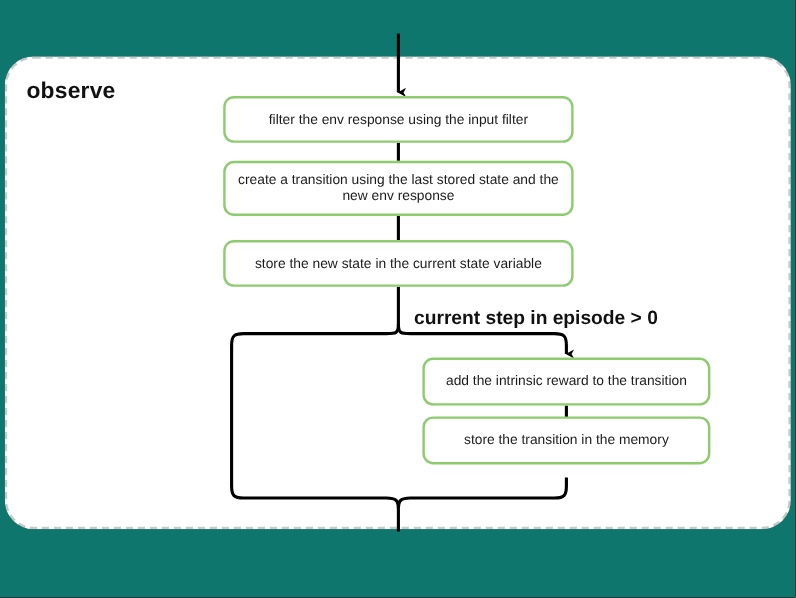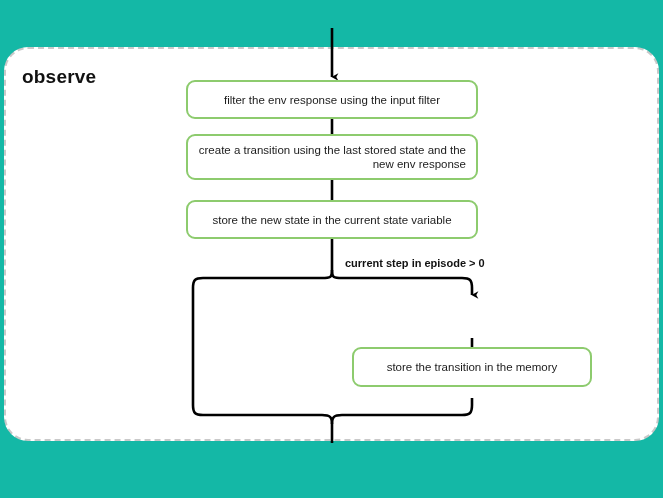--- a/index.html
+++ b/index.html
@@ -4,21 +4,21 @@
 <style>
   html, body {
     margin: 0;
     padding: 0;
     background: #000000;
   }
   #stage {
     position: relative;
     width: 663px;
     height: 498px;
-    background: #14b8a6;
+    background: #0f766e;
     overflow: hidden;
     font-family: "Liberation Sans", sans-serif;
   }
   
   #panel {
     position: absolute;
     left: 4px;
     top: 47px;
     width: 655px;
     height: 394px;
@@ -49,38 +49,38 @@
   
   .node {
     position: absolute;
     box-sizing: border-box;
     background: #ffffff;
     border: 2px solid #8dcb6e;
     border-radius: 9px;
     display: flex;
     align-items: center;
     justify-content: center;
-    text-align: right;
+    text-align: center;
     color: #1b1b1b;
     font-size: 11.5px;
     line-height: 14px;
     padding: 2px 10px;
   }
   .node span { display: block; }
   #node-filter       { left: 186px; top: 80px;  width: 292px; height: 39px; }
   #node-transition   { left: 186px; top: 134px; width: 292px; height: 46px; }
   #node-store-state  { left: 186px; top: 200px; width: 292px; height: 39px; }
   #node-intrinsic    { left: 352px; top: 298px; width: 240px; height: 40px; }
   #node-store-memory { left: 352px; top: 347px; width: 240px; height: 40px; }
 
   #branch-label {
     position: absolute;
     left: 345px;
     top: 257px;
-    font-size: 11px;
+    font-size: 16px;
     font-weight: bold;
     color: #111111;
     white-space: nowrap;
   }
 </style>
 </head>
 <body>
 
 <div id="stage">
 
@@ -134,20 +134,23 @@
   </div>
 
   <div class="node" id="node-store-state">
     <span>store the new state in the current state variable</span>
   </div>
 
   <div class="node" id="node-transition">
     <span>create a transition using the last stored state and the new env response</span>
   </div>
 
+  <div class="node" id="node-intrinsic">
+    <span>add the intrinsic reward to the transition</span>
+  </div>
 
   <div class="node" id="node-store-memory">
     <span>store the transition in the memory</span>
   </div>
 
   <div id="branch-label">current step in episode &gt; 0</div>
 
 </div>
 
 </body></html>

